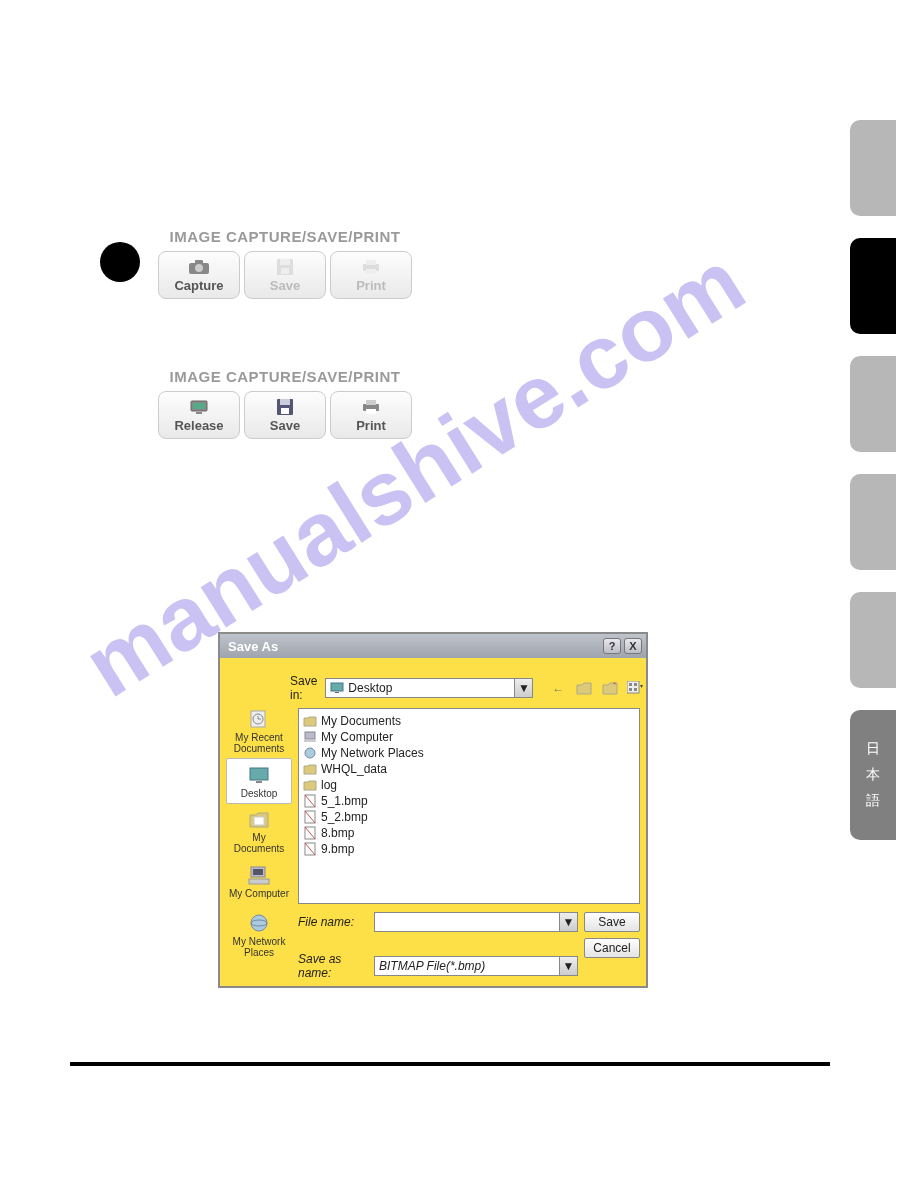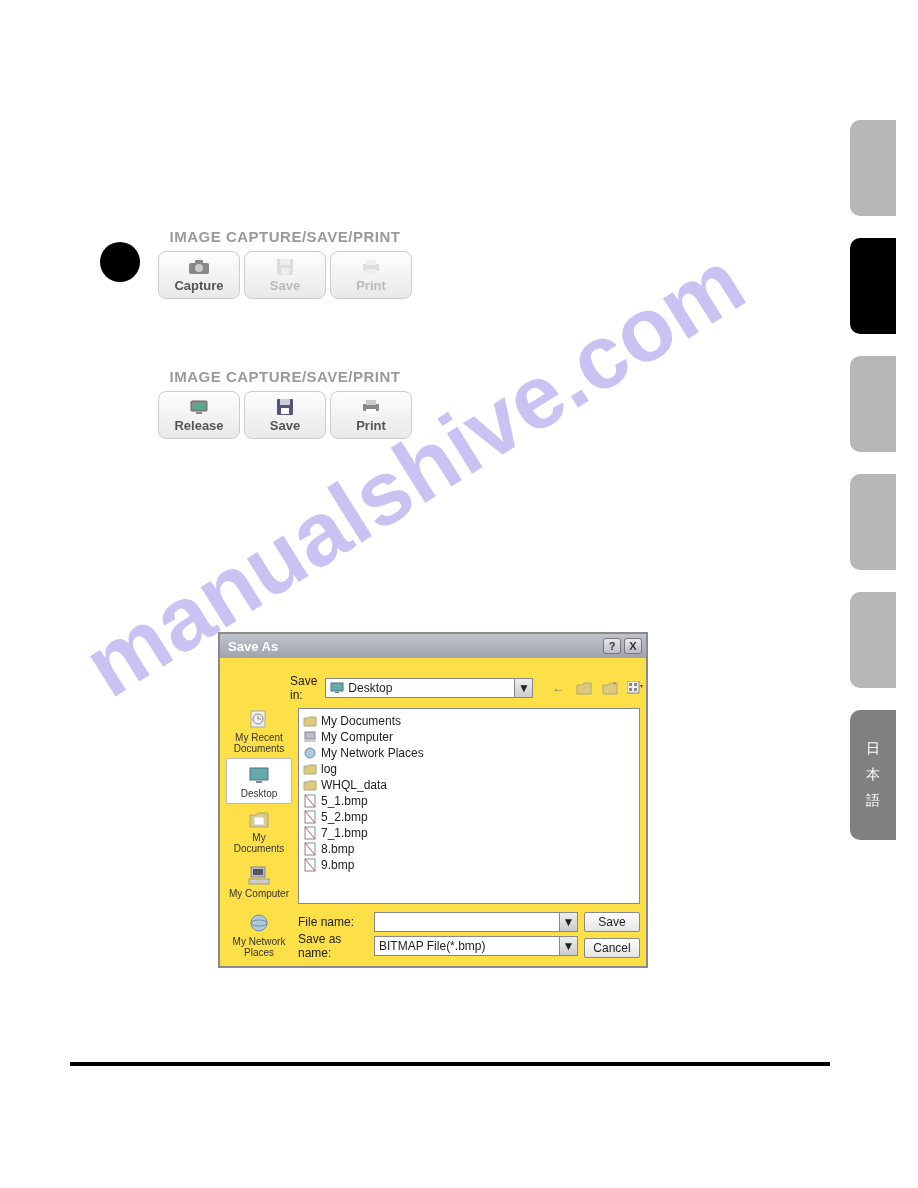--- a/index.html
+++ b/index.html
@@ -78,21 +78,21 @@
   .placesbar{ width:66px; display:flex; flex-direction:column; gap:4px; align-items:center; }
   .place{ width:66px; height:46px; display:flex; flex-direction:column; align-items:center; justify-content:center; gap:2px; font-size:10px; text-align:center; color:#333;}
   .place .pic{width:28px;height:22px;display:flex;align-items:center;justify-content:center;}
 
   .filelist{ flex:1; height:196px; background:#fff; border:1px solid #888; padding:4px; overflow:hidden; }
   .fileitem{ display:flex; align-items:center; gap:4px; font-size:12px; height:16px;}
   .fileitem .fic{width:14px;height:14px;display:flex;align-items:center;justify-content:center;}
 
   .bottomrows{ margin-top:8px; display:flex; gap:6px; }
   .bottomleft{ width:66px; display:flex;flex-direction:column;align-items:center;}
-  .bottommid{ flex:1; display:flex; flex-direction:column; gap:0;}
+  .bottommid{ flex:1; display:flex; flex-direction:column; gap:20px;font-style:italic;}
   .formrow{ display:flex; align-items:center; gap:6px;}
   .formrow .flab{ width:70px; font-size:12px;}
   .formrow .fcombo{ flex:1; height:20px; border:1px solid #888; background:#fff; display:flex; align-items:center; padding:0 4px; position:relative; font-size:12px;}
   .formrow .fcombo .arrow{position:absolute;right:0;top:0;width:18px;height:18px;border-left:1px solid #888;background:linear-gradient(#eee,#ccc);display:flex;align-items:center;justify-content:center;}
   .btnscol{ width:56px; display:flex; flex-direction:column; gap:6px;}
   .dlgbtn{ height:20px; border:1px solid #888; background:linear-gradient(#fff,#e4e4e4); font-size:12px; border-radius:2px; display:flex; align-items:center; justify-content:center; cursor:pointer;}
 
   .hr { position:absolute; left:70px; top:1062px; width:760px; height:4px; background:#000;}
 </style>
 </head>
@@ -298,56 +298,47 @@
               </svg>
             </span>
             <span>My Network Places</span>
           </div>
         <div class="fileitem">
             <span class="fic">
               <svg width="14" height="12" viewBox="0 0 14 12">
                 <path d="M1 3h4l1-1h7v9H1z" fill="#ddc97a" stroke="#aa8"></path>
               </svg>
             </span>
+            <span>WHQL_data</span>
+          </div>
+        <div class="fileitem">
+            <span class="fic">
+              <svg width="14" height="12" viewBox="0 0 14 12">
+                <path d="M1 3h4l1-1h7v9H1z" fill="#ddc97a" stroke="#aa8"></path>
+              </svg>
+            </span>
             <span>log</span>
-          </div>
-        <div class="fileitem">
-            <span class="fic">
-              <svg width="14" height="12" viewBox="0 0 14 12">
-                <path d="M1 3h4l1-1h7v9H1z" fill="#ddc97a" stroke="#aa8"></path>
-              </svg>
-            </span>
-            <span>WHQL_data</span>
           </div>
         <div class="fileitem">
             <span class="fic">
               <svg width="12" height="14" viewBox="0 0 12 14">
                 <rect x="1" y="1" width="10" height="12" fill="#fff" stroke="#888"></rect>
                 <path d="M1 1l10 12" stroke="#c55"></path>
               </svg>
             </span>
             <span>5_1.bmp</span>
           </div>
         <div class="fileitem">
             <span class="fic">
               <svg width="12" height="14" viewBox="0 0 12 14">
                 <rect x="1" y="1" width="10" height="12" fill="#fff" stroke="#888"></rect>
                 <path d="M1 1l10 12" stroke="#c55"></path>
               </svg>
             </span>
             <span>5_2.bmp</span>
-          </div>
-        <div class="fileitem">
-            <span class="fic">
-              <svg width="12" height="14" viewBox="0 0 12 14">
-                <rect x="1" y="1" width="10" height="12" fill="#fff" stroke="#888"></rect>
-                <path d="M1 1l10 12" stroke="#c55"></path>
-              </svg>
-            </span>
-            <span>7_1.bmp</span>
           </div>
         <div class="fileitem">
             <span class="fic">
               <svg width="12" height="14" viewBox="0 0 12 14">
                 <rect x="1" y="1" width="10" height="12" fill="#fff" stroke="#888"></rect>
                 <path d="M1 1l10 12" stroke="#c55"></path>
               </svg>
             </span>
             <span>8.bmp</span>
           </div>

